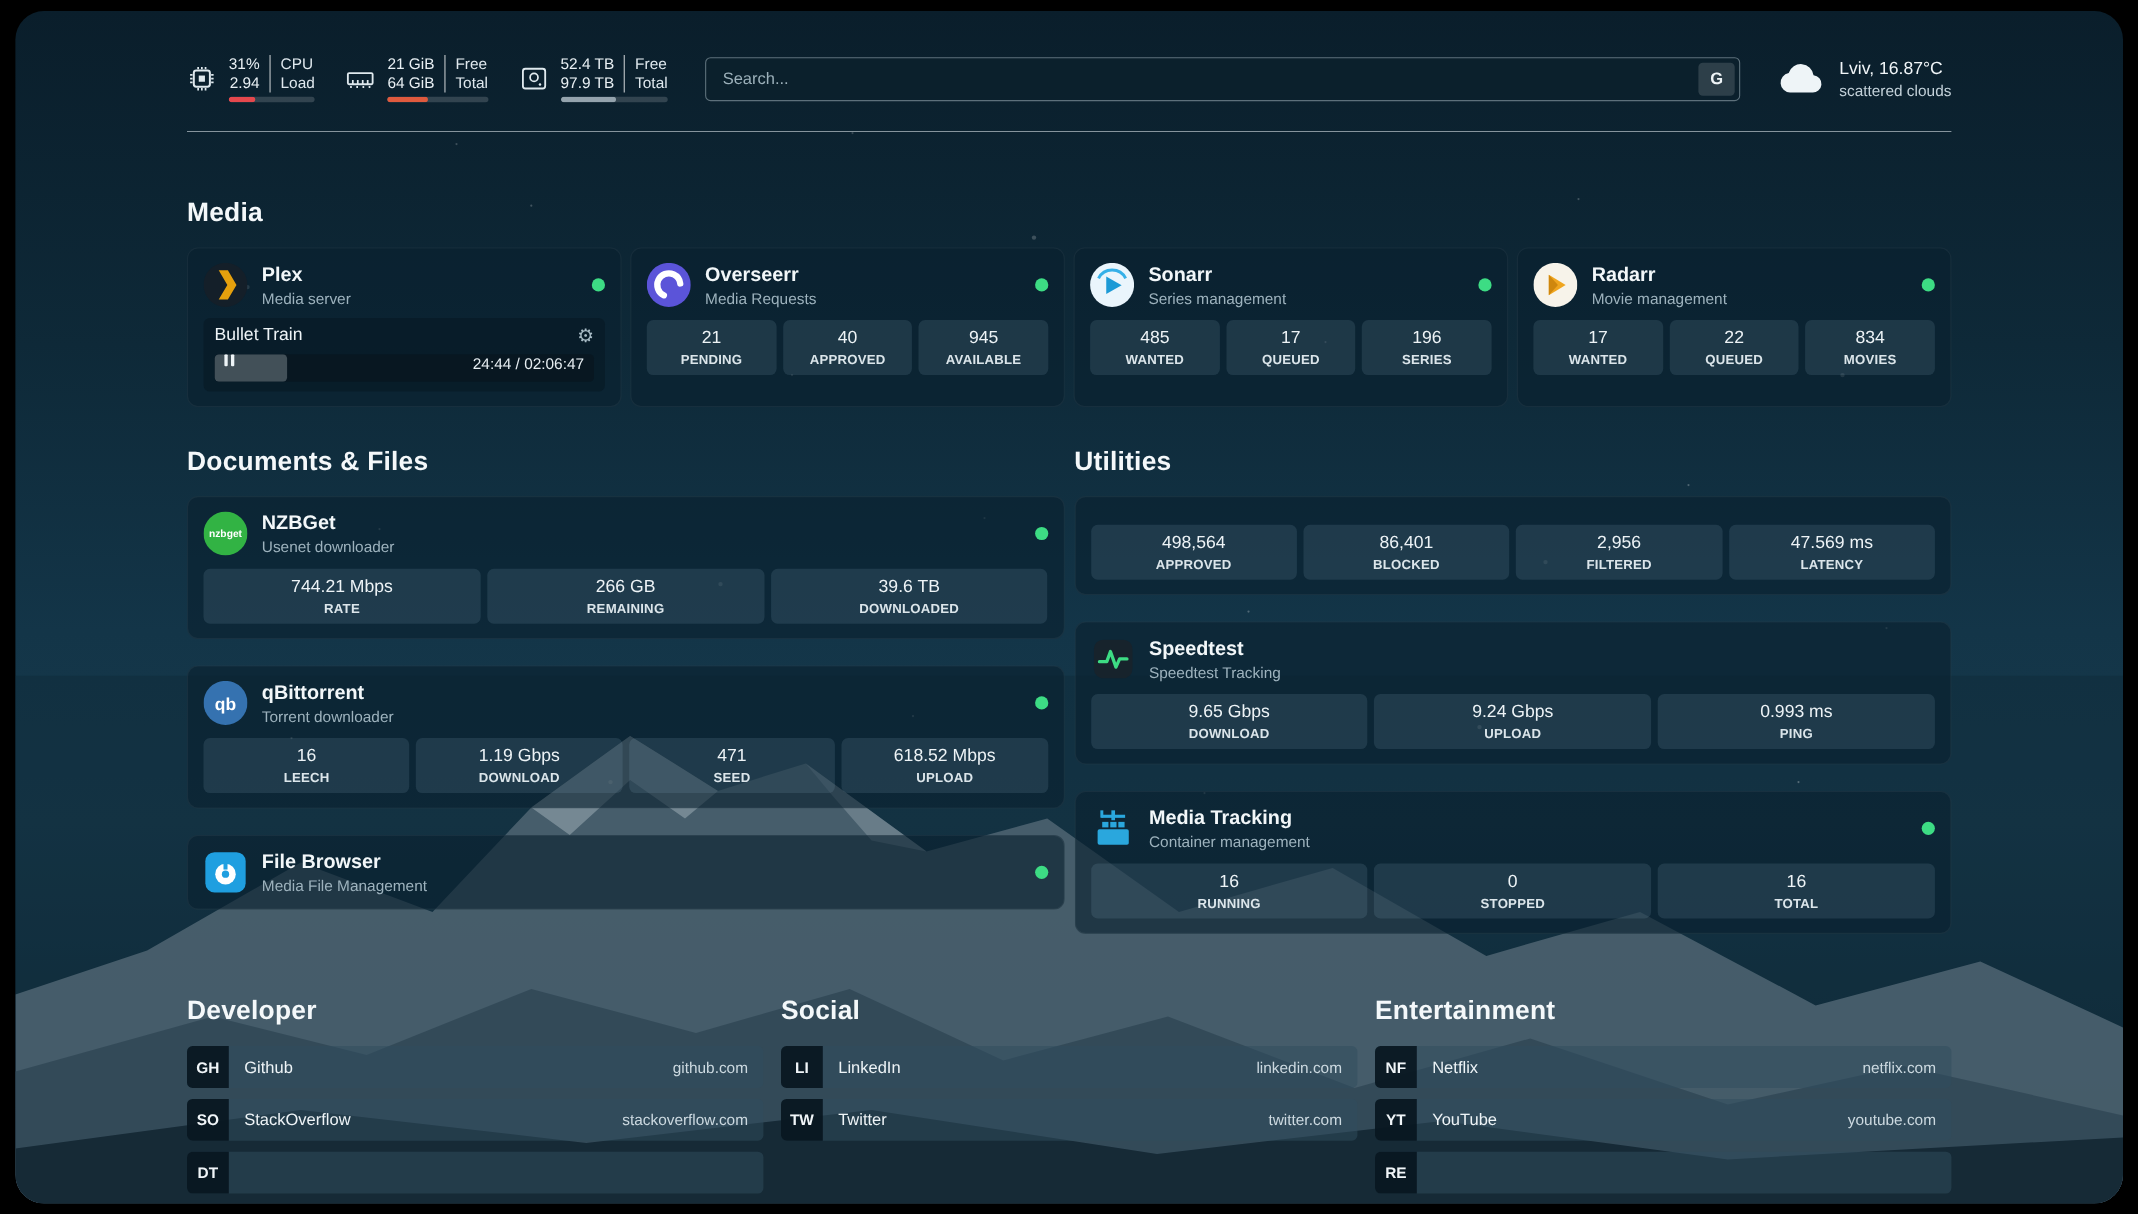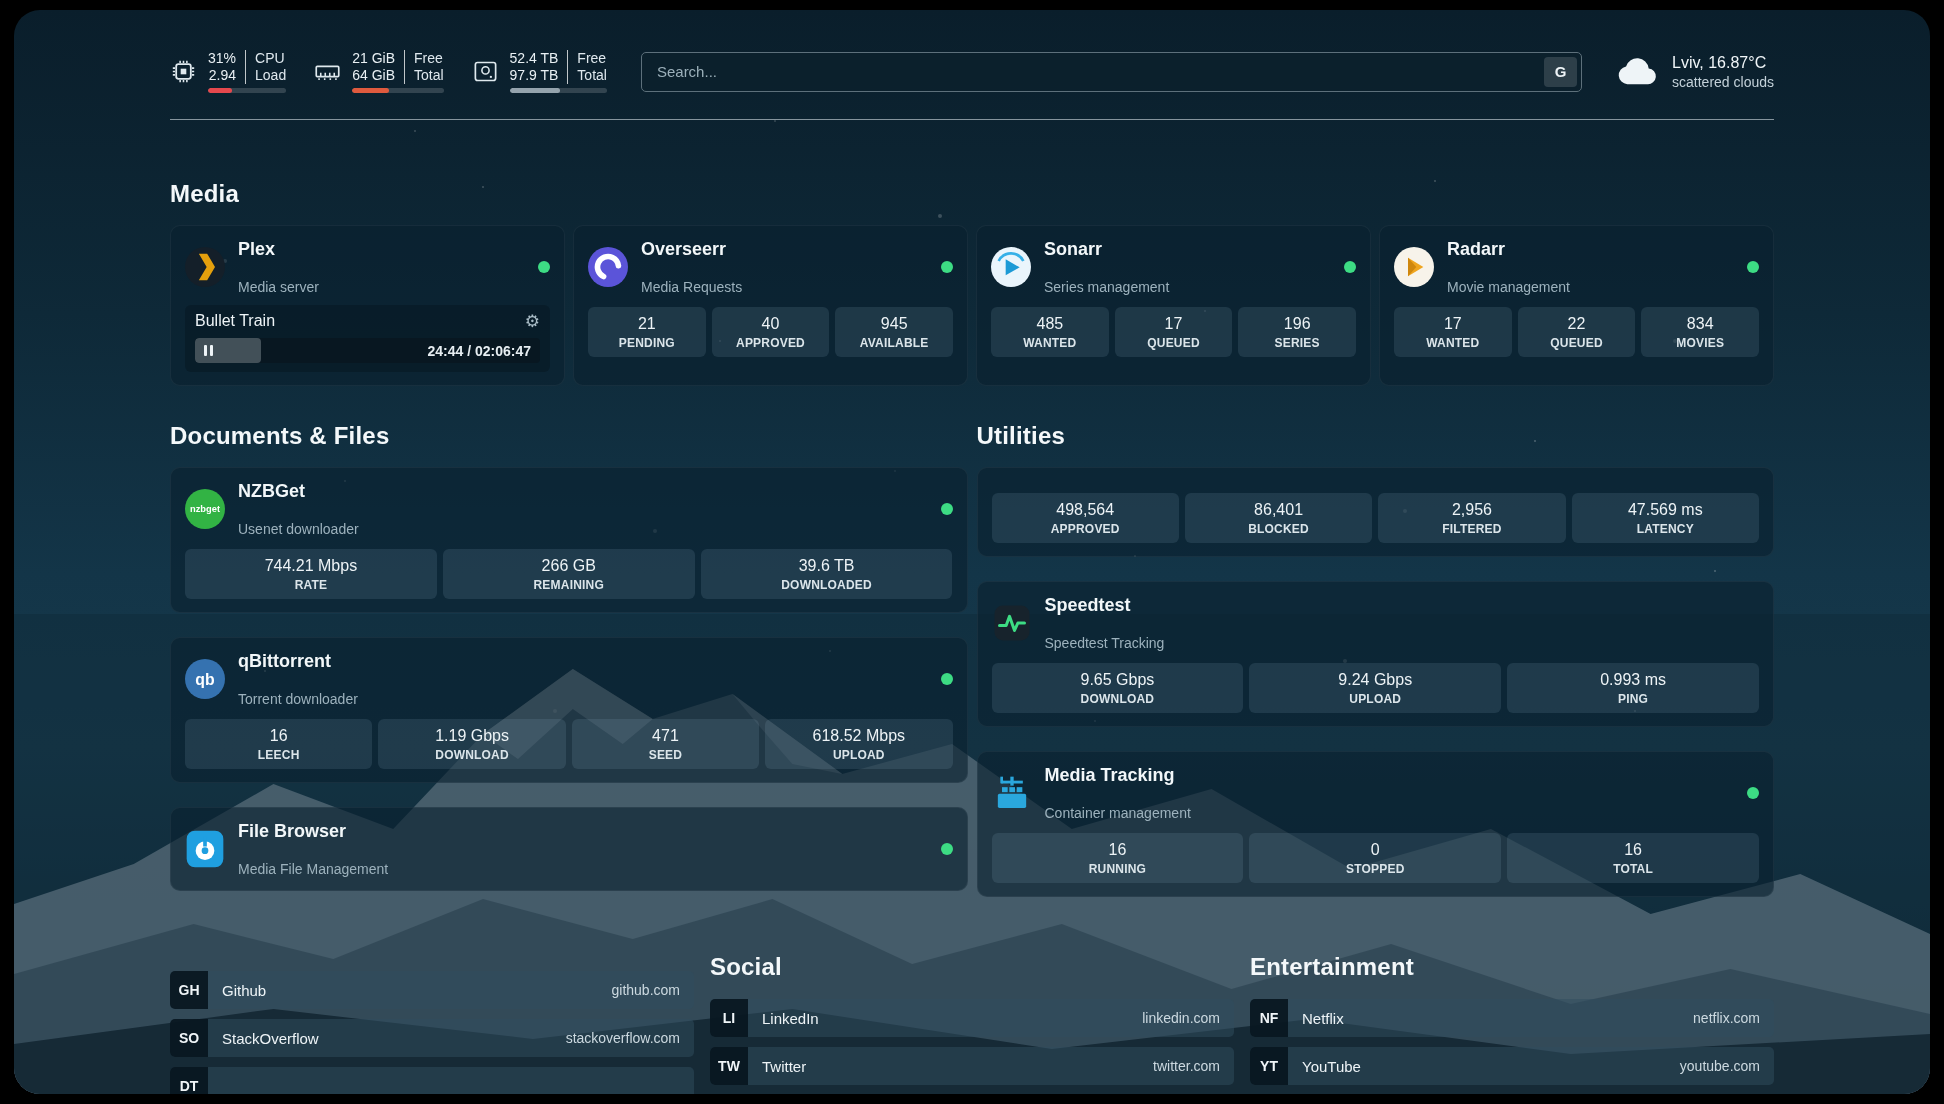--- a/index.html
+++ b/index.html
@@ -74,41 +74,41 @@
   .media-section { margin-top: 60px; }
   .media-grid { margin-top: 17px; display: grid; grid-template-columns: repeat(4, 1fr); gap: 8px; }
 
   .card {
     background: rgba(9,32,46,.62); border: 1px solid rgba(255,255,255,.05);
     border-radius: 10px; padding: 13px 14px; cursor: pointer;
   }
   .card-head { display: flex; align-items: center; gap: 13px; }
   .app-icon { width: 40px; height: 40px; flex: 0 0 40px; }
   .app-icon svg { width: 40px; height: 40px; display: block; }
-  .app-titles { display: flex; flex-direction: column; gap: 19px; min-width: 0; }
+  .app-titles { display: flex; flex-direction: column; gap: 3px; min-width: 0; }
   .app-name { font-size: 18px; font-weight: 600; color: #f2f7f9; white-space: nowrap; }
   .app-sub { font-size: 14px; color: #9db2bd; white-space: nowrap; }
   .status-dot { margin-left: auto; width: 12px; height: 12px; border-radius: 50%;
                 background: #3ddc84; flex: 0 0 12px; align-self: center; }
   .stats { display: flex; gap: 6px; margin-top: 12px; }
   .stat {
     flex: 1; background: rgba(150,185,202,.14); border-radius: 6px;
     padding: 8px 4px 7px; text-align: center; min-width: 0;
   }
   .stat-value { font-size: 16px; color: #edf3f6; white-space: nowrap; overflow: hidden; }
   .stat-label { font-size: 12px; font-weight: 700; color: #dbe5ea; margin-top: 3px;
                 letter-spacing: .2px; white-space: nowrap; }
 
   
   .np { margin-top: 10px; background: rgba(5,18,27,.38); border-radius: 6px; padding: 7px 10px 9px; }
   .np-top { display: flex; align-items: center; }
   .np-title { font-size: 16px; color: #eef4f7; }
   .gear { margin-left: auto; font-size: 17px; color: #a9bcc6; cursor: pointer; line-height: 1; }
   .np-bar { position: relative; margin-top: 8px; height: 25px; border-radius: 4px;
-            background: rgba(8,22,32,.85); display: flex; align-items: center; padding: 0 9px; overflow: hidden; font-weight: bold; }
+            background: rgba(8,22,32,.85); display: flex; padding: 0 9px; overflow: hidden; }
   .np-fill { position: absolute; left: 0; top: 0; bottom: 0; background: rgba(236,244,248,.26); border-radius: 4px; }
   .pause { position: relative; display: flex; gap: 3px; cursor: pointer; }
   .pause i { display: block; width: 3px; height: 11px; background: #eef4f7; border-radius: 1px; }
   .np-time { position: relative; margin-left: auto; font-size: 14px; color: #e7eef2; white-space: nowrap; }
 
   .two-col { margin-top: 36px; display: grid; grid-template-columns: 1fr 1fr; gap: 9px; }
   .col-stack { margin-top: 17px; display: flex; flex-direction: column; gap: 24px; }
 
   
   .bookmarks { margin-top: 56px; display: grid; grid-template-columns: 1fr 1fr 1fr; gap: 16px; }
@@ -555,20 +555,21 @@
           </div>
 
         </div>
       </section>
 
     </div>
 
     <div class="bookmarks">
 
       <section>
+        <h2 class="section-title">Developer</h2>
         <div class="bm-list">
           <div class="bm-row">
             <span class="bm-icon">GH</span>
             <span class="bm-name">Github</span>
             <span class="bm-url">github.com</span>
           </div>
           <div class="bm-row">
             <span class="bm-icon">SO</span>
             <span class="bm-name">StackOverflow</span>
             <span class="bm-url">stackoverflow.com</span>

